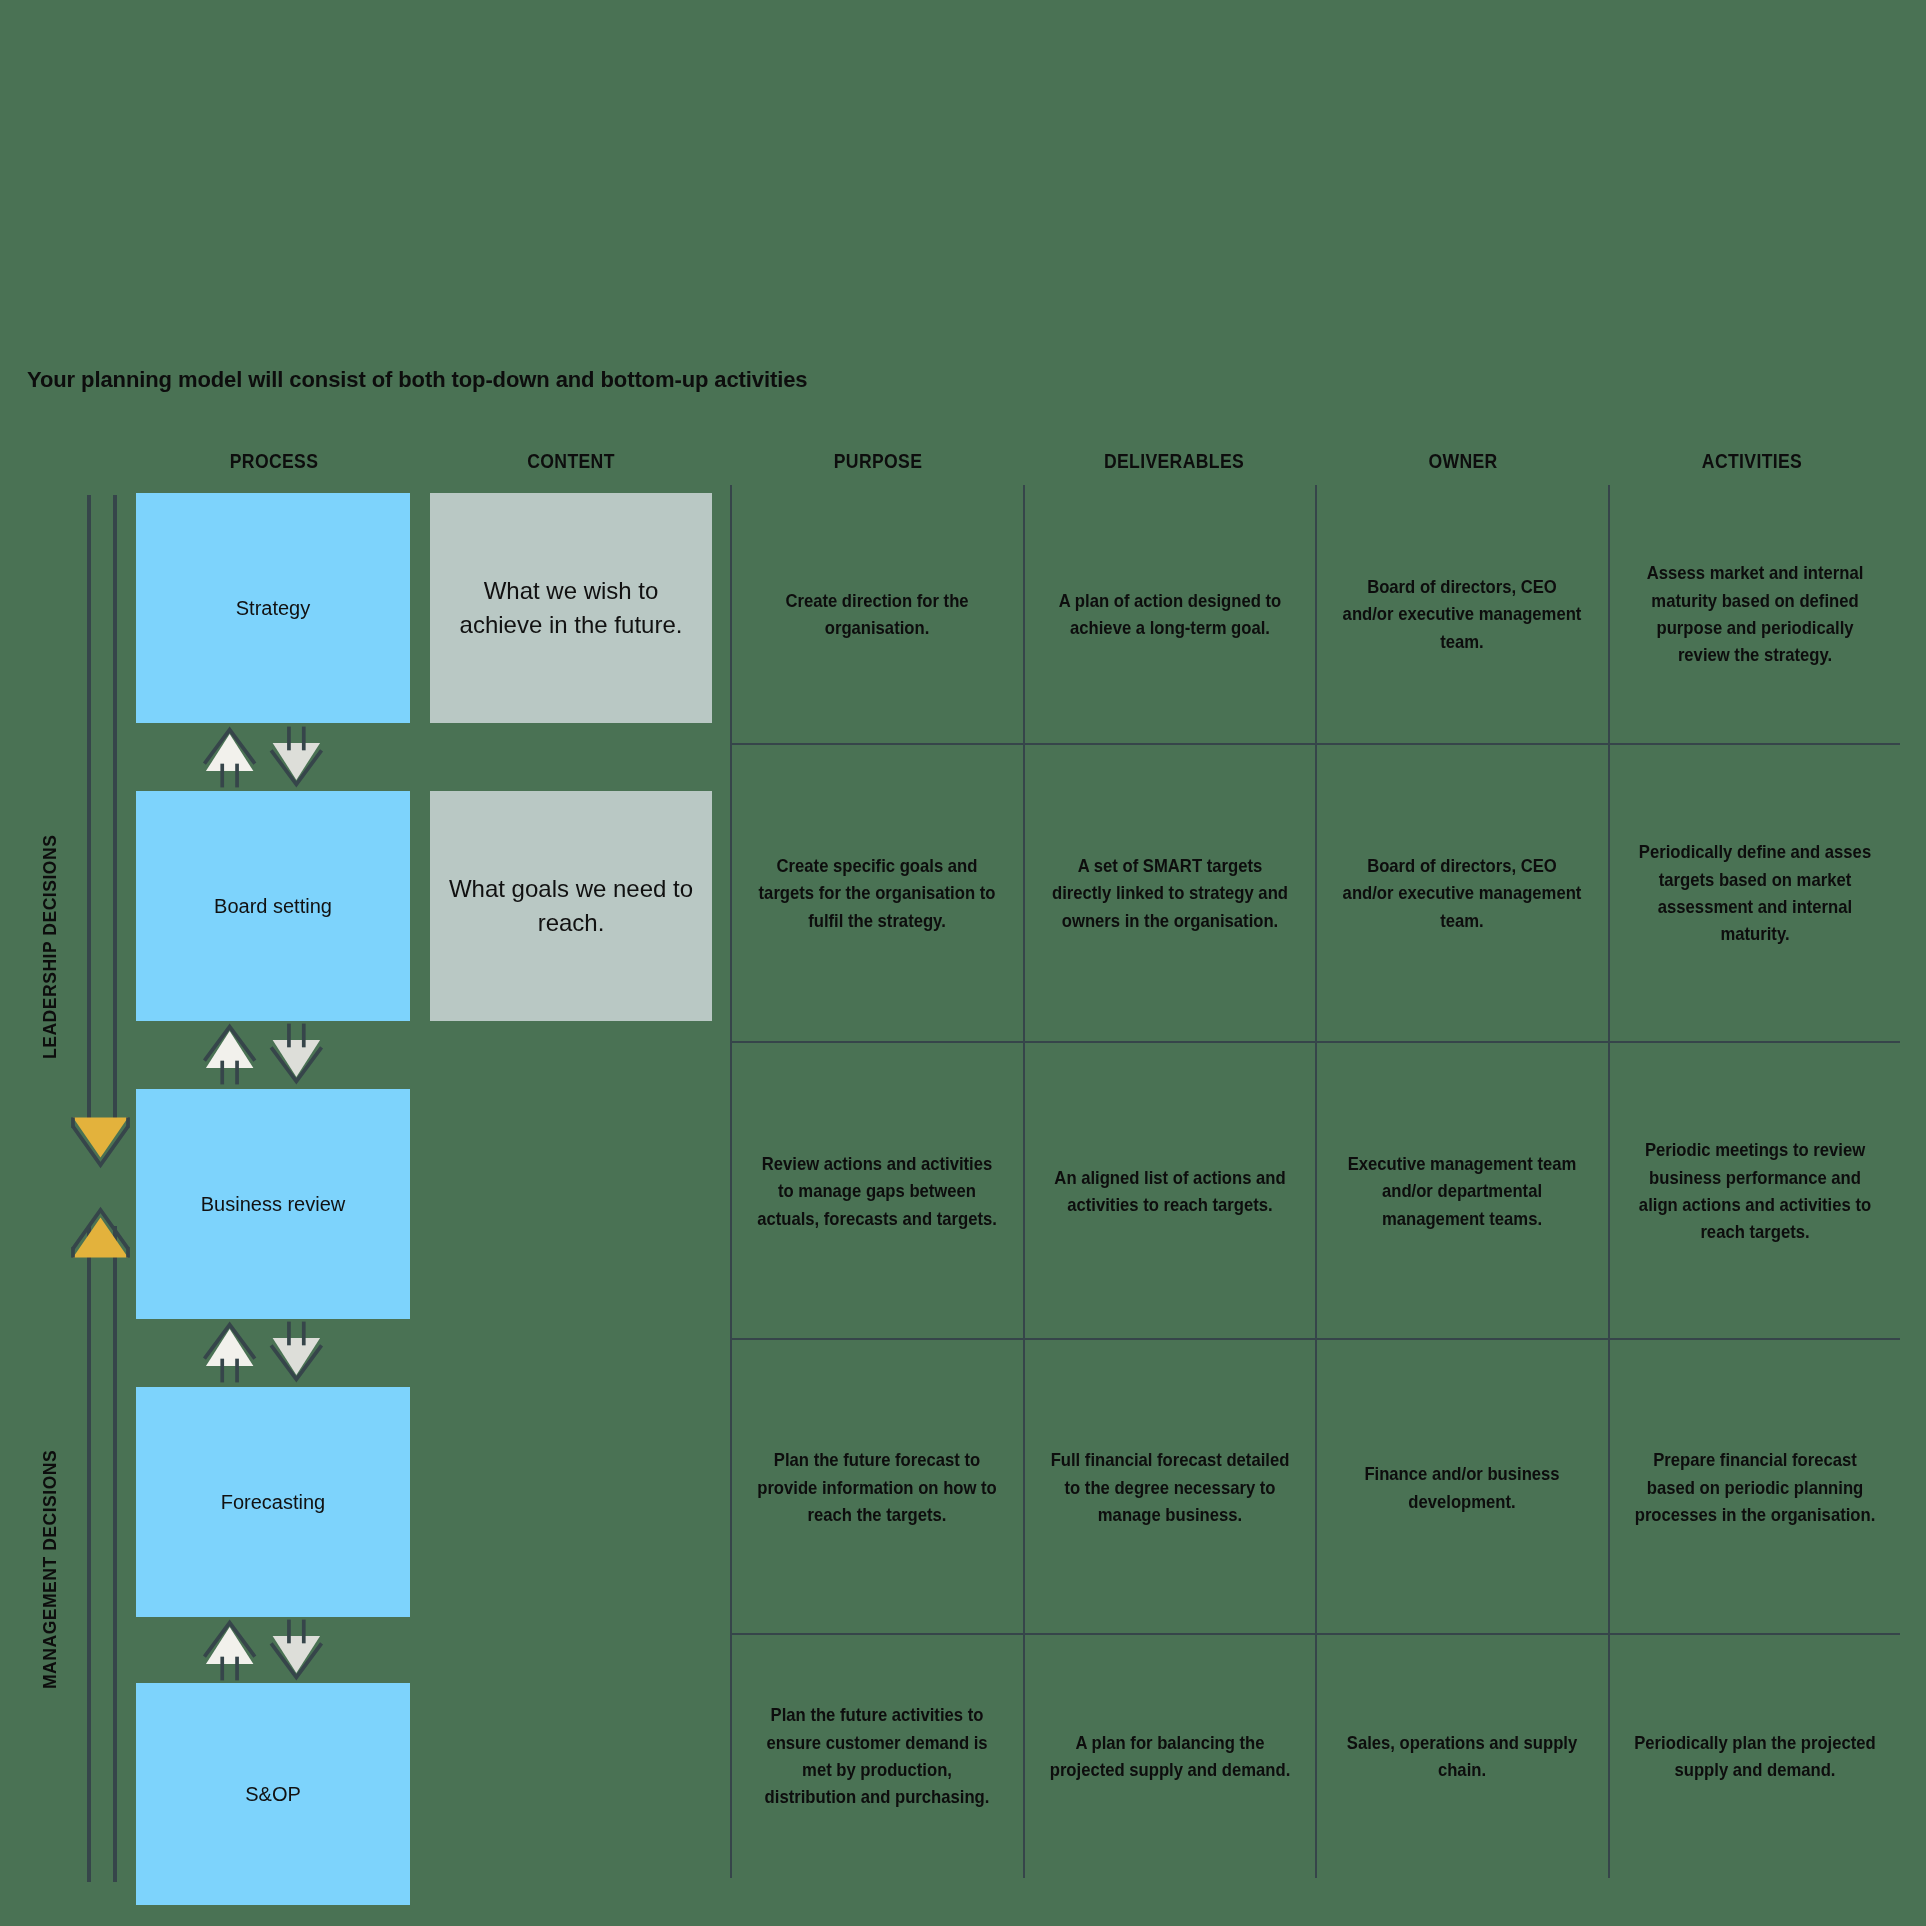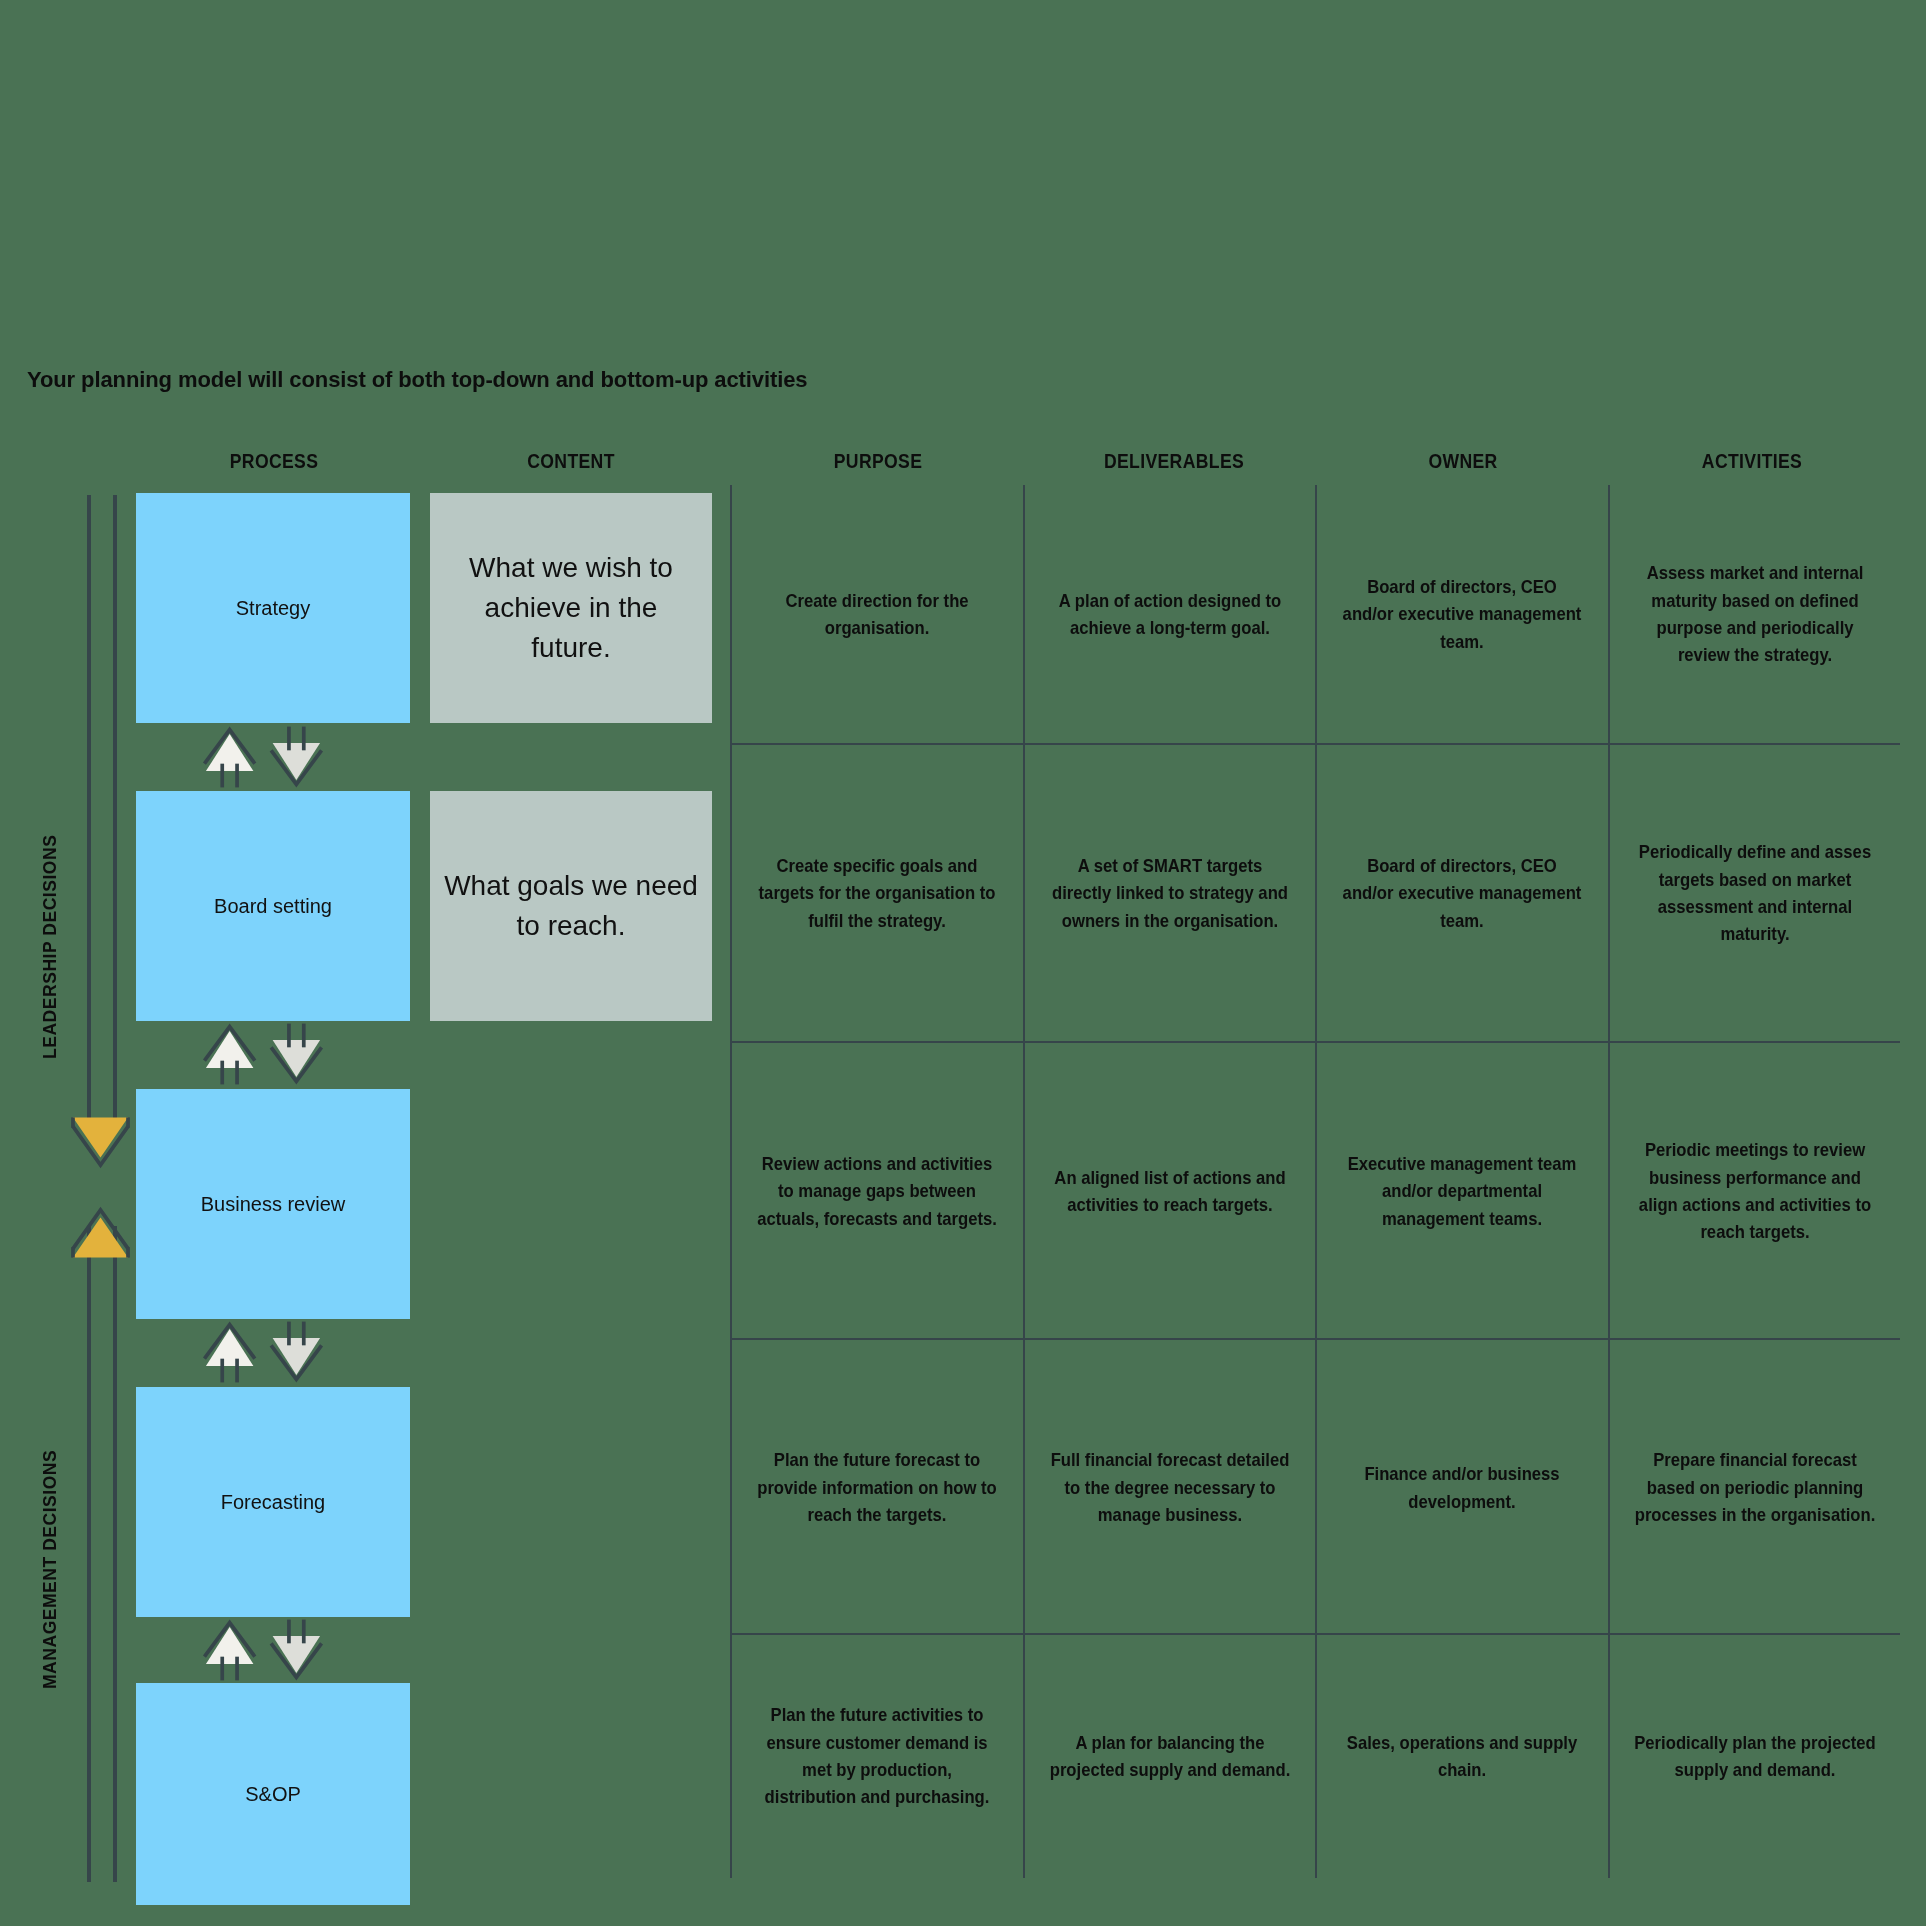--- a/index.html
+++ b/index.html
@@ -52,21 +52,21 @@
     display:flex;align-items:center;justify-content:center;
     color:#111;font-size:20px;font-weight:400;
     text-align:center;
     font-family:"Liberation Sans", sans-serif;
   }
   
   .cont-box{
     position:absolute;
     background:#b9c8c4;
     display:flex;align-items:center;justify-content:center;
-    color:#111;font-size:28px;font-weight:400;
+    color:#111;font-size:24px;font-weight:400;
     text-align:center;line-height:1.42;
     padding:0 13.3px;box-sizing:border-box;
     font-family:"Liberation Sans", sans-serif;
   }
 
   
   .step-arrows{position:absolute;width:126px;height:64px;}
 
   
   #grid{position:absolute;left:730px;top:485px;width:1170px;height:1393px;}

